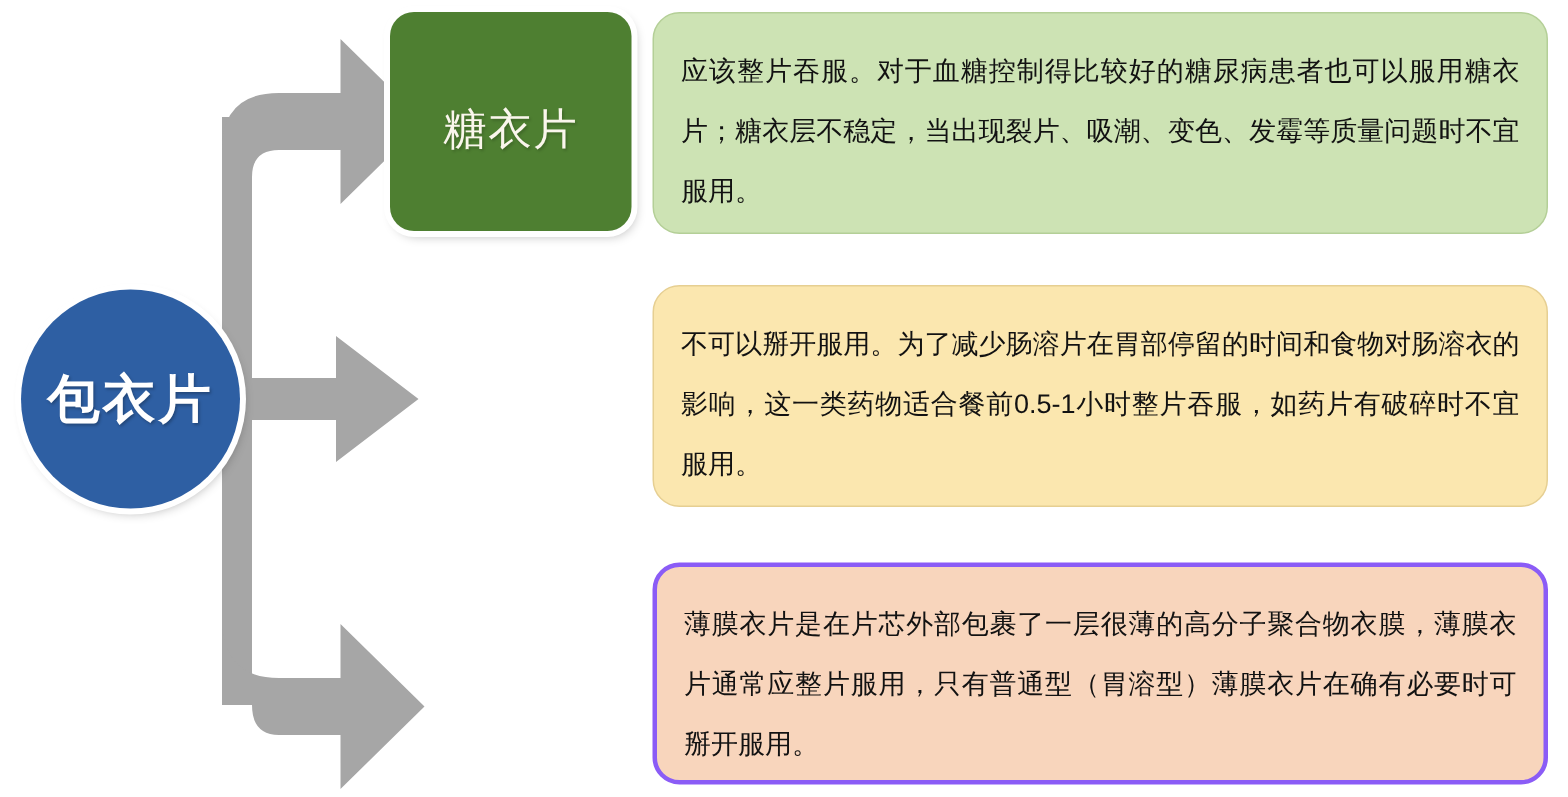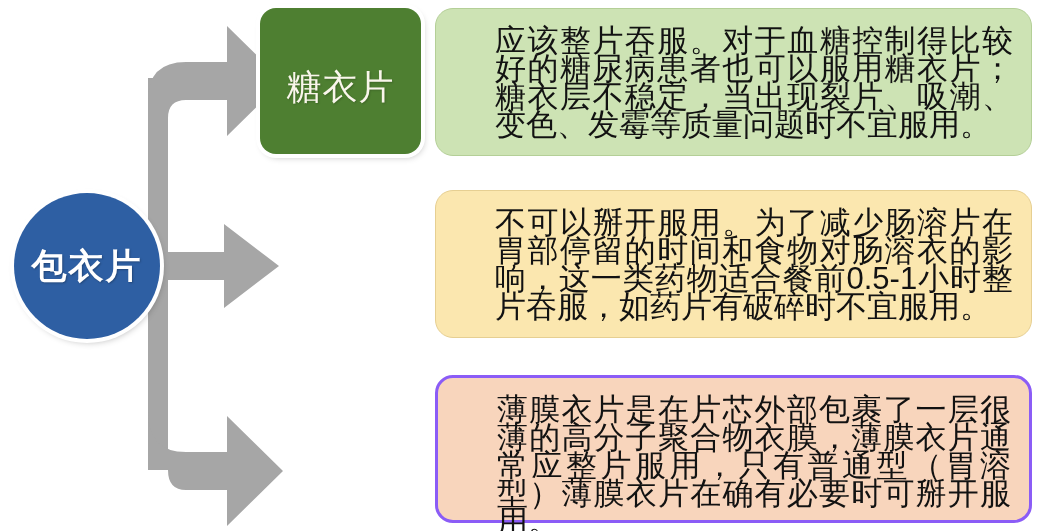--- a/index.html
+++ b/index.html
@@ -37,47 +37,46 @@
     position:absolute;
     left:260px;
     width:161px;height:146px;
     border-radius:16px;
     display:flex;align-items:center;justify-content:center;
     box-shadow:0 0 0 4px #ffffff, 2px 3px 7px rgba(0,0,0,0.28);
     z-index:4;
   }
   .cat-label{
     color:#FAF6EC;
-    font-size:35px;
+    font-size:29px;
     letter-spacing:1px;
     white-space:nowrap;
     text-shadow:1px 1px 2px rgba(0,0,0,0.20);
     margin-top:12px;
   }
   .cat-1{top:8px;background:#4E7F31;}
   .cat-2{top:190px;background:#BF9000;}
   .cat-3{top:375px;background:#C0501A;}
 
   .desc-panel{
     position:absolute;
     left:435px;
     width:597px;
     border-radius:18px;
     box-sizing:border-box;
     padding:18px 18px 14px 18px;
     z-index:4;
   }
   .desc-text{
-    font-size:31px;
-    line-height:28px;
+    font-size:18px;
+    line-height:40px;
     color:#121212;
     text-align:justify;
     text-justify:inter-ideograph;
     letter-spacing:0px;
-    margin-left:41px;
   }
   .desc-1{top:8px;height:148px;background:#CDE3B4;border:1px solid #b4cf97;}
   .desc-2{top:190px;height:148px;background:#FBE7AF;border:1px solid #e6cf92;}
   .desc-3{top:375px;height:148px;background:#F8D5BC;border:3px solid #8b5cf6;}
 </style>
 </head>
 <body>
 
 <div id="stage">
 

